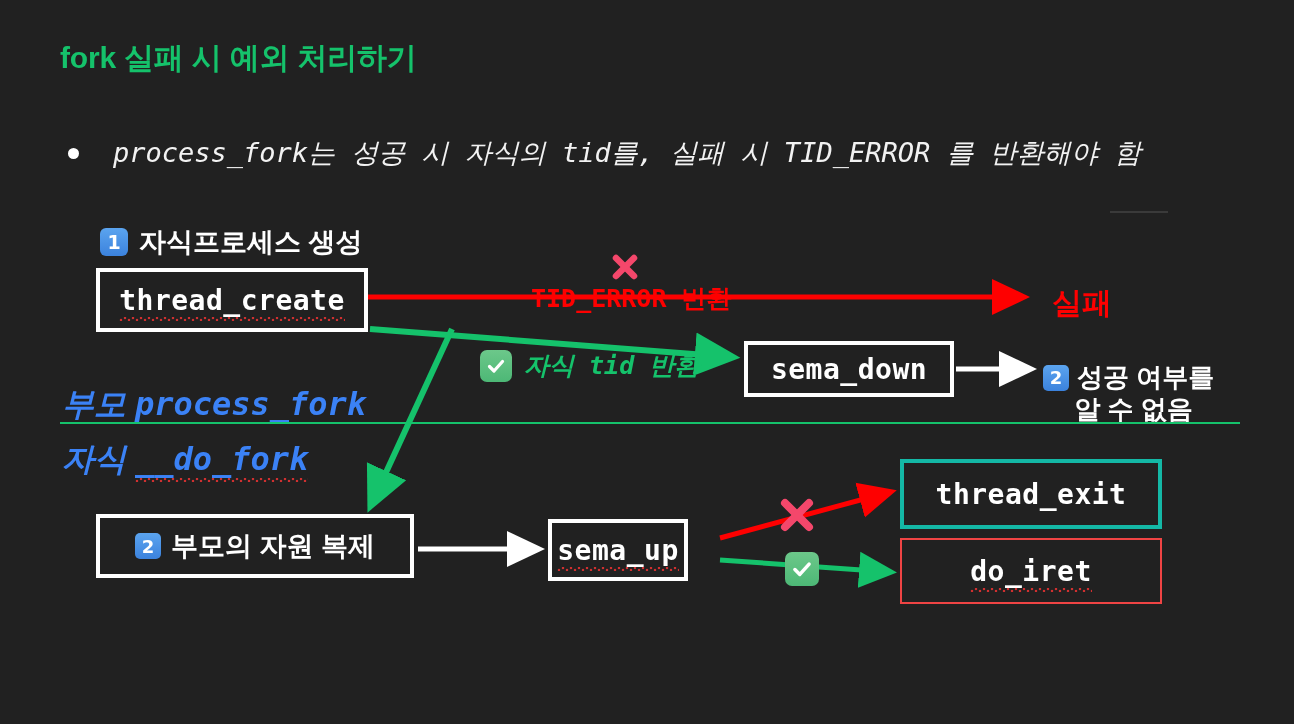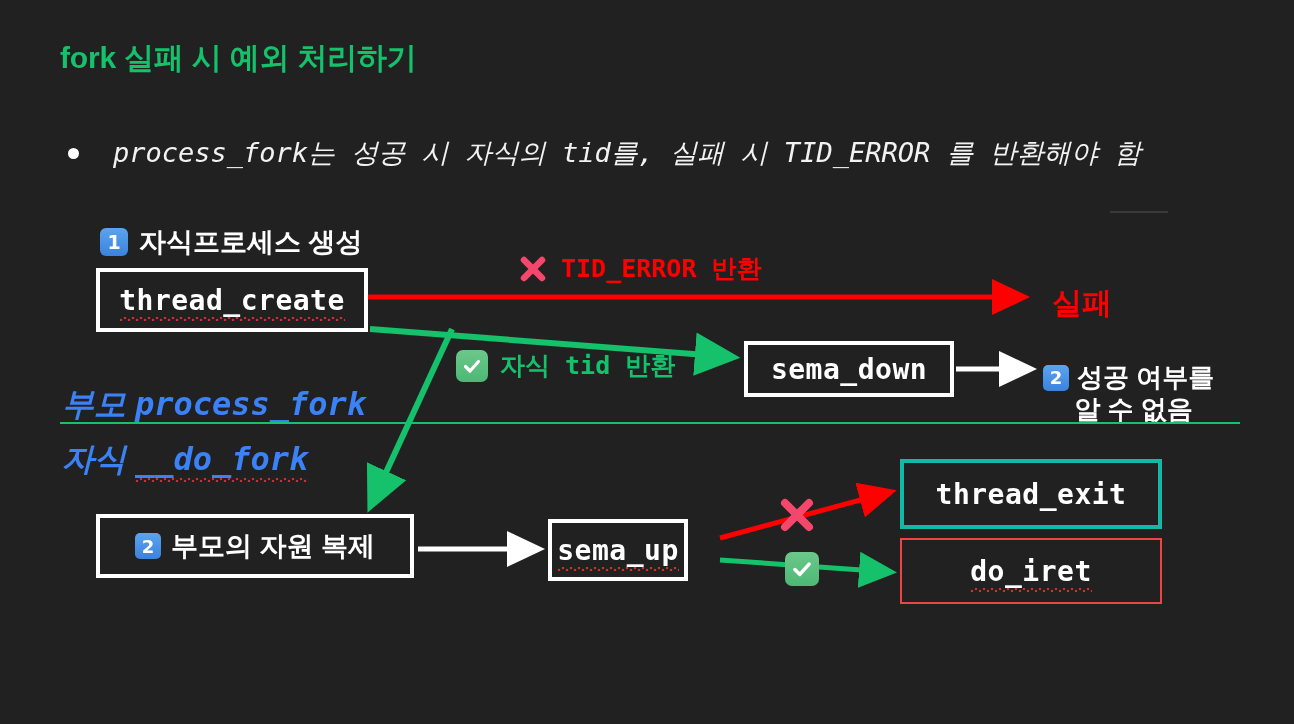--- a/index.html
+++ b/index.html
@@ -180,29 +180,29 @@
     flex: 0 0 auto;
   }
 
   
   .edge-label {
     position: absolute;
     display: flex;
     align-items: center;
     white-space: nowrap;
   }
-  #label-tid-error { left: 518px; top: 252px; }
+  #label-tid-error { left: 518px; top: 252px; flex-direction: column; }
   #label-tid-error .txt {
     font-family: "DejaVu Sans Mono", "Liberation Mono", monospace;
     font-size: 25px;
     font-weight: bold;
     color: #fe0000;
     margin-left: 13px;
   }
-  #label-child-tid { left: 456px; top: 349px; }
+  #label-child-tid { left: 480px; top: 349px; font-style: italic; }
   #label-child-tid .txt {
     font-family: "DejaVu Sans Mono", "Liberation Mono", monospace;
     font-size: 25px;
     font-weight: bold;
     color: #15c26b;
     margin-left: 12px;
   }
 
   
   #text-fail {

